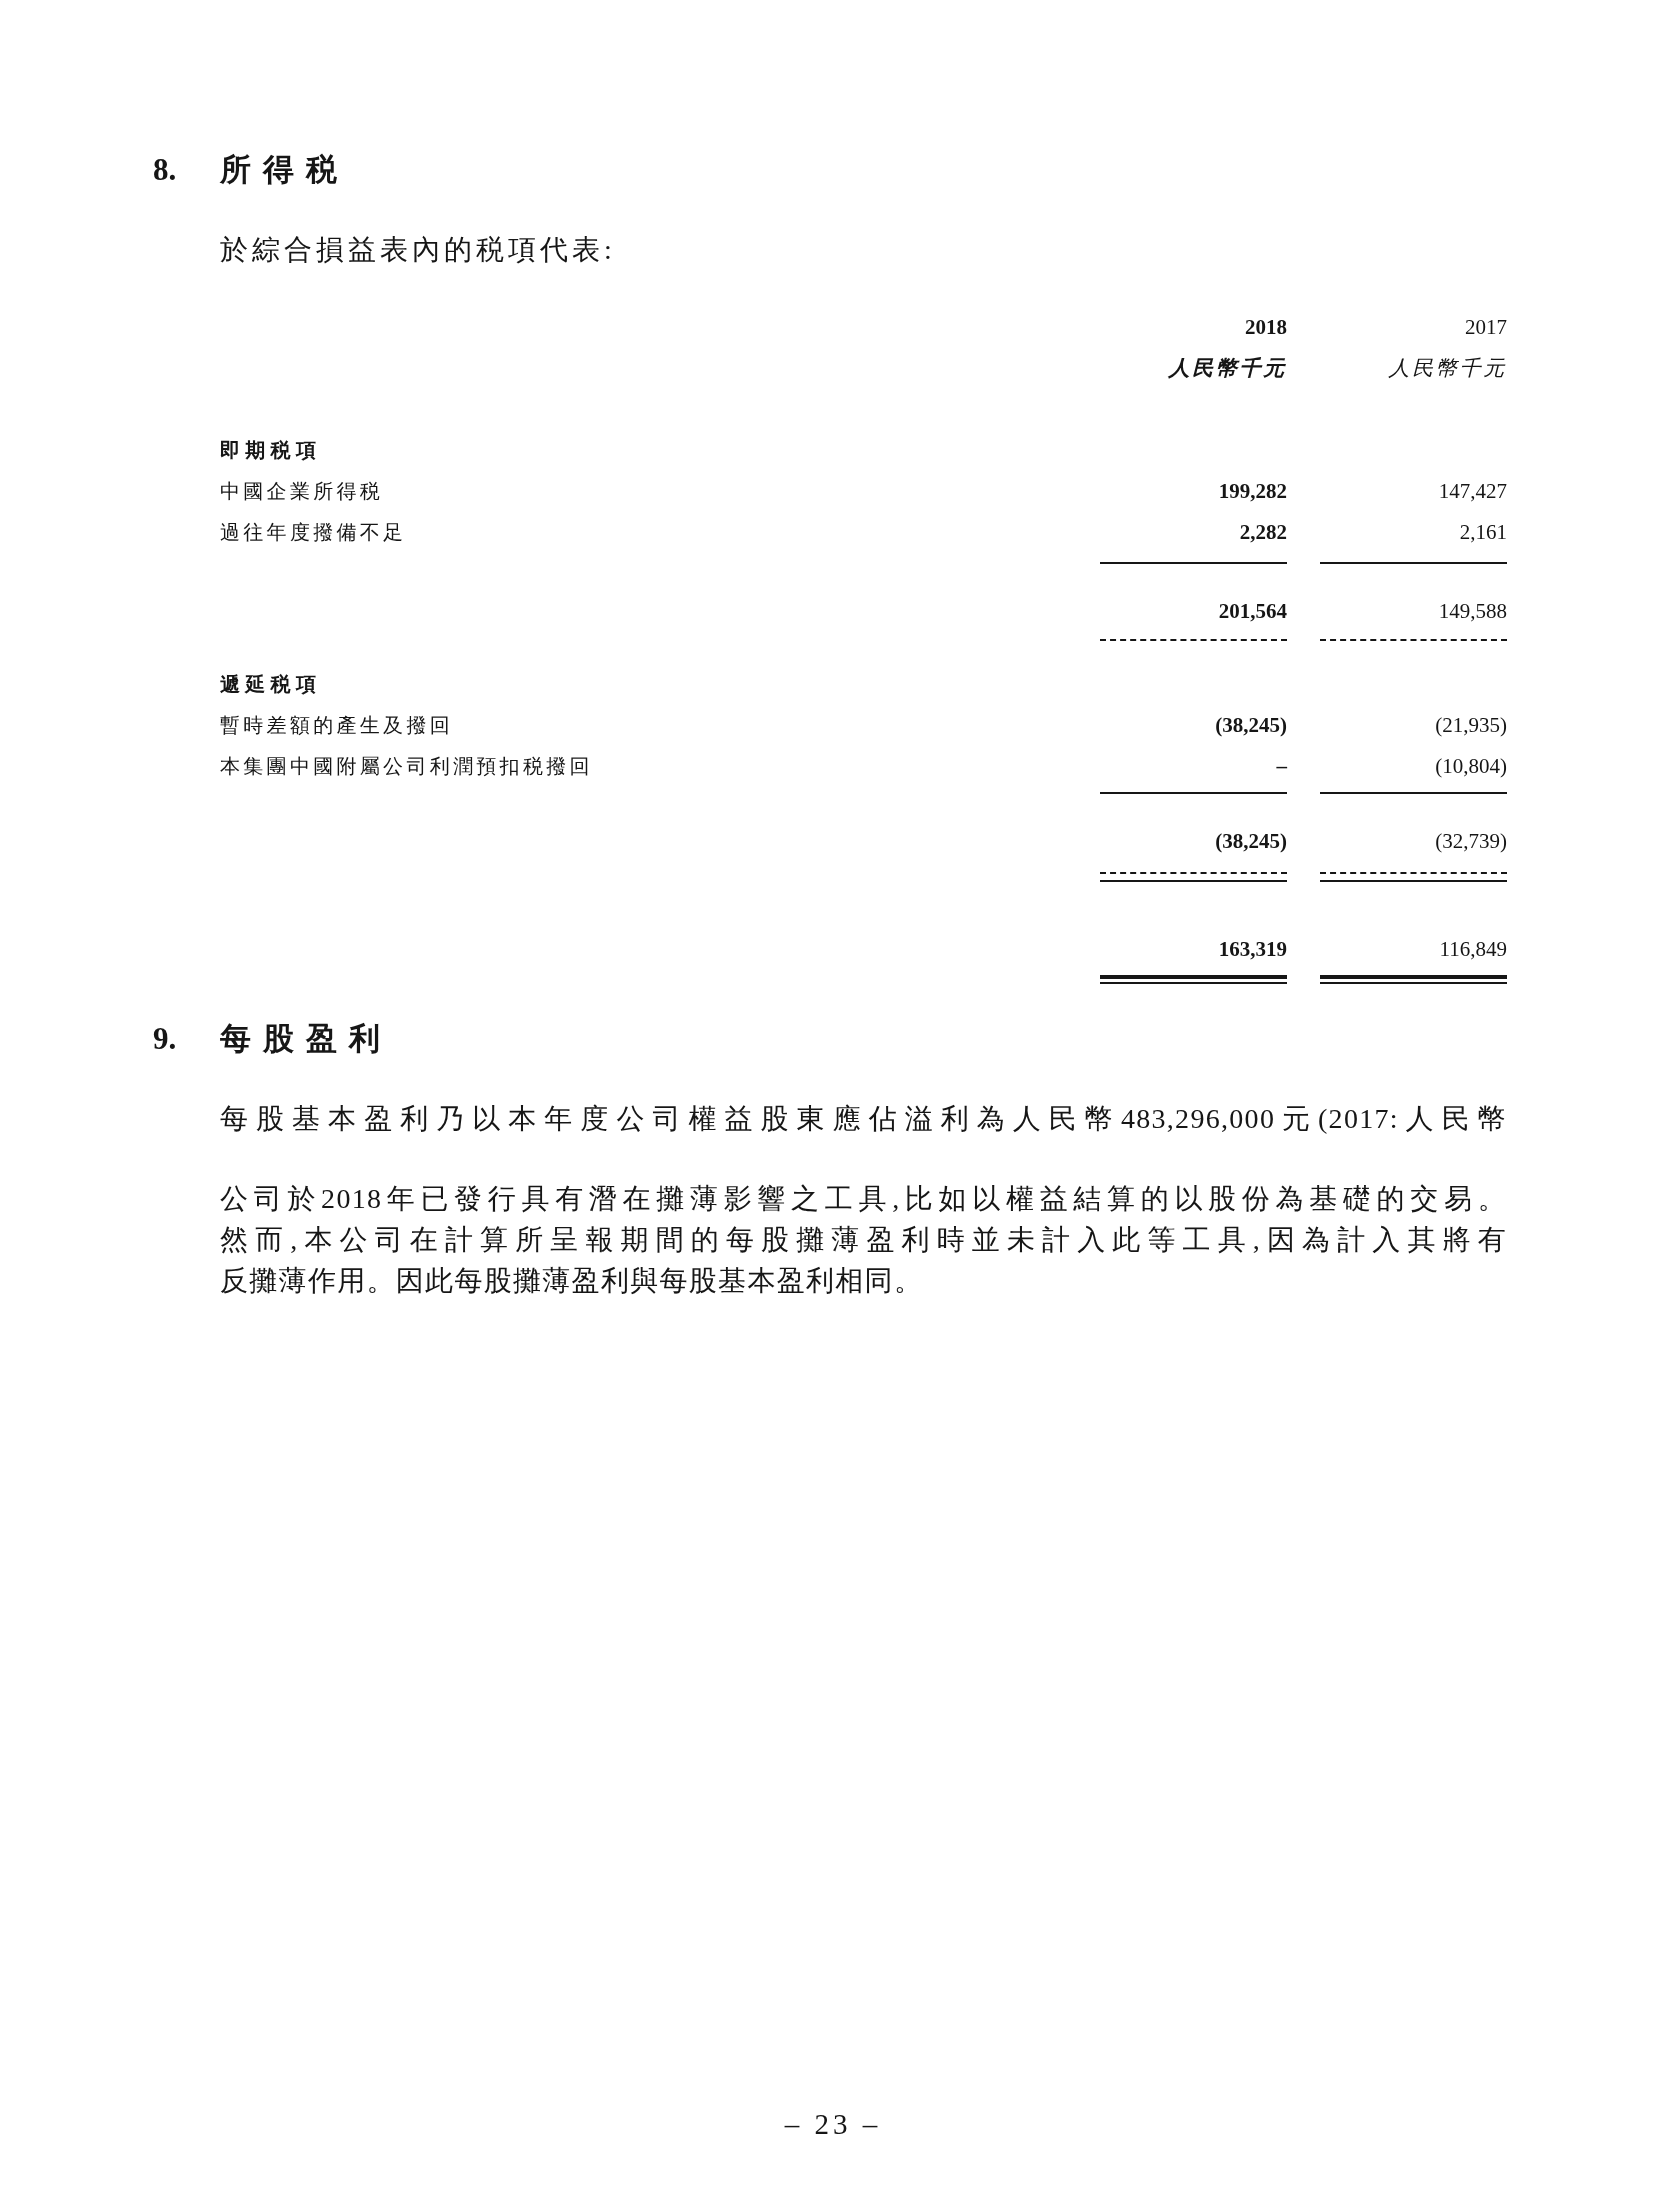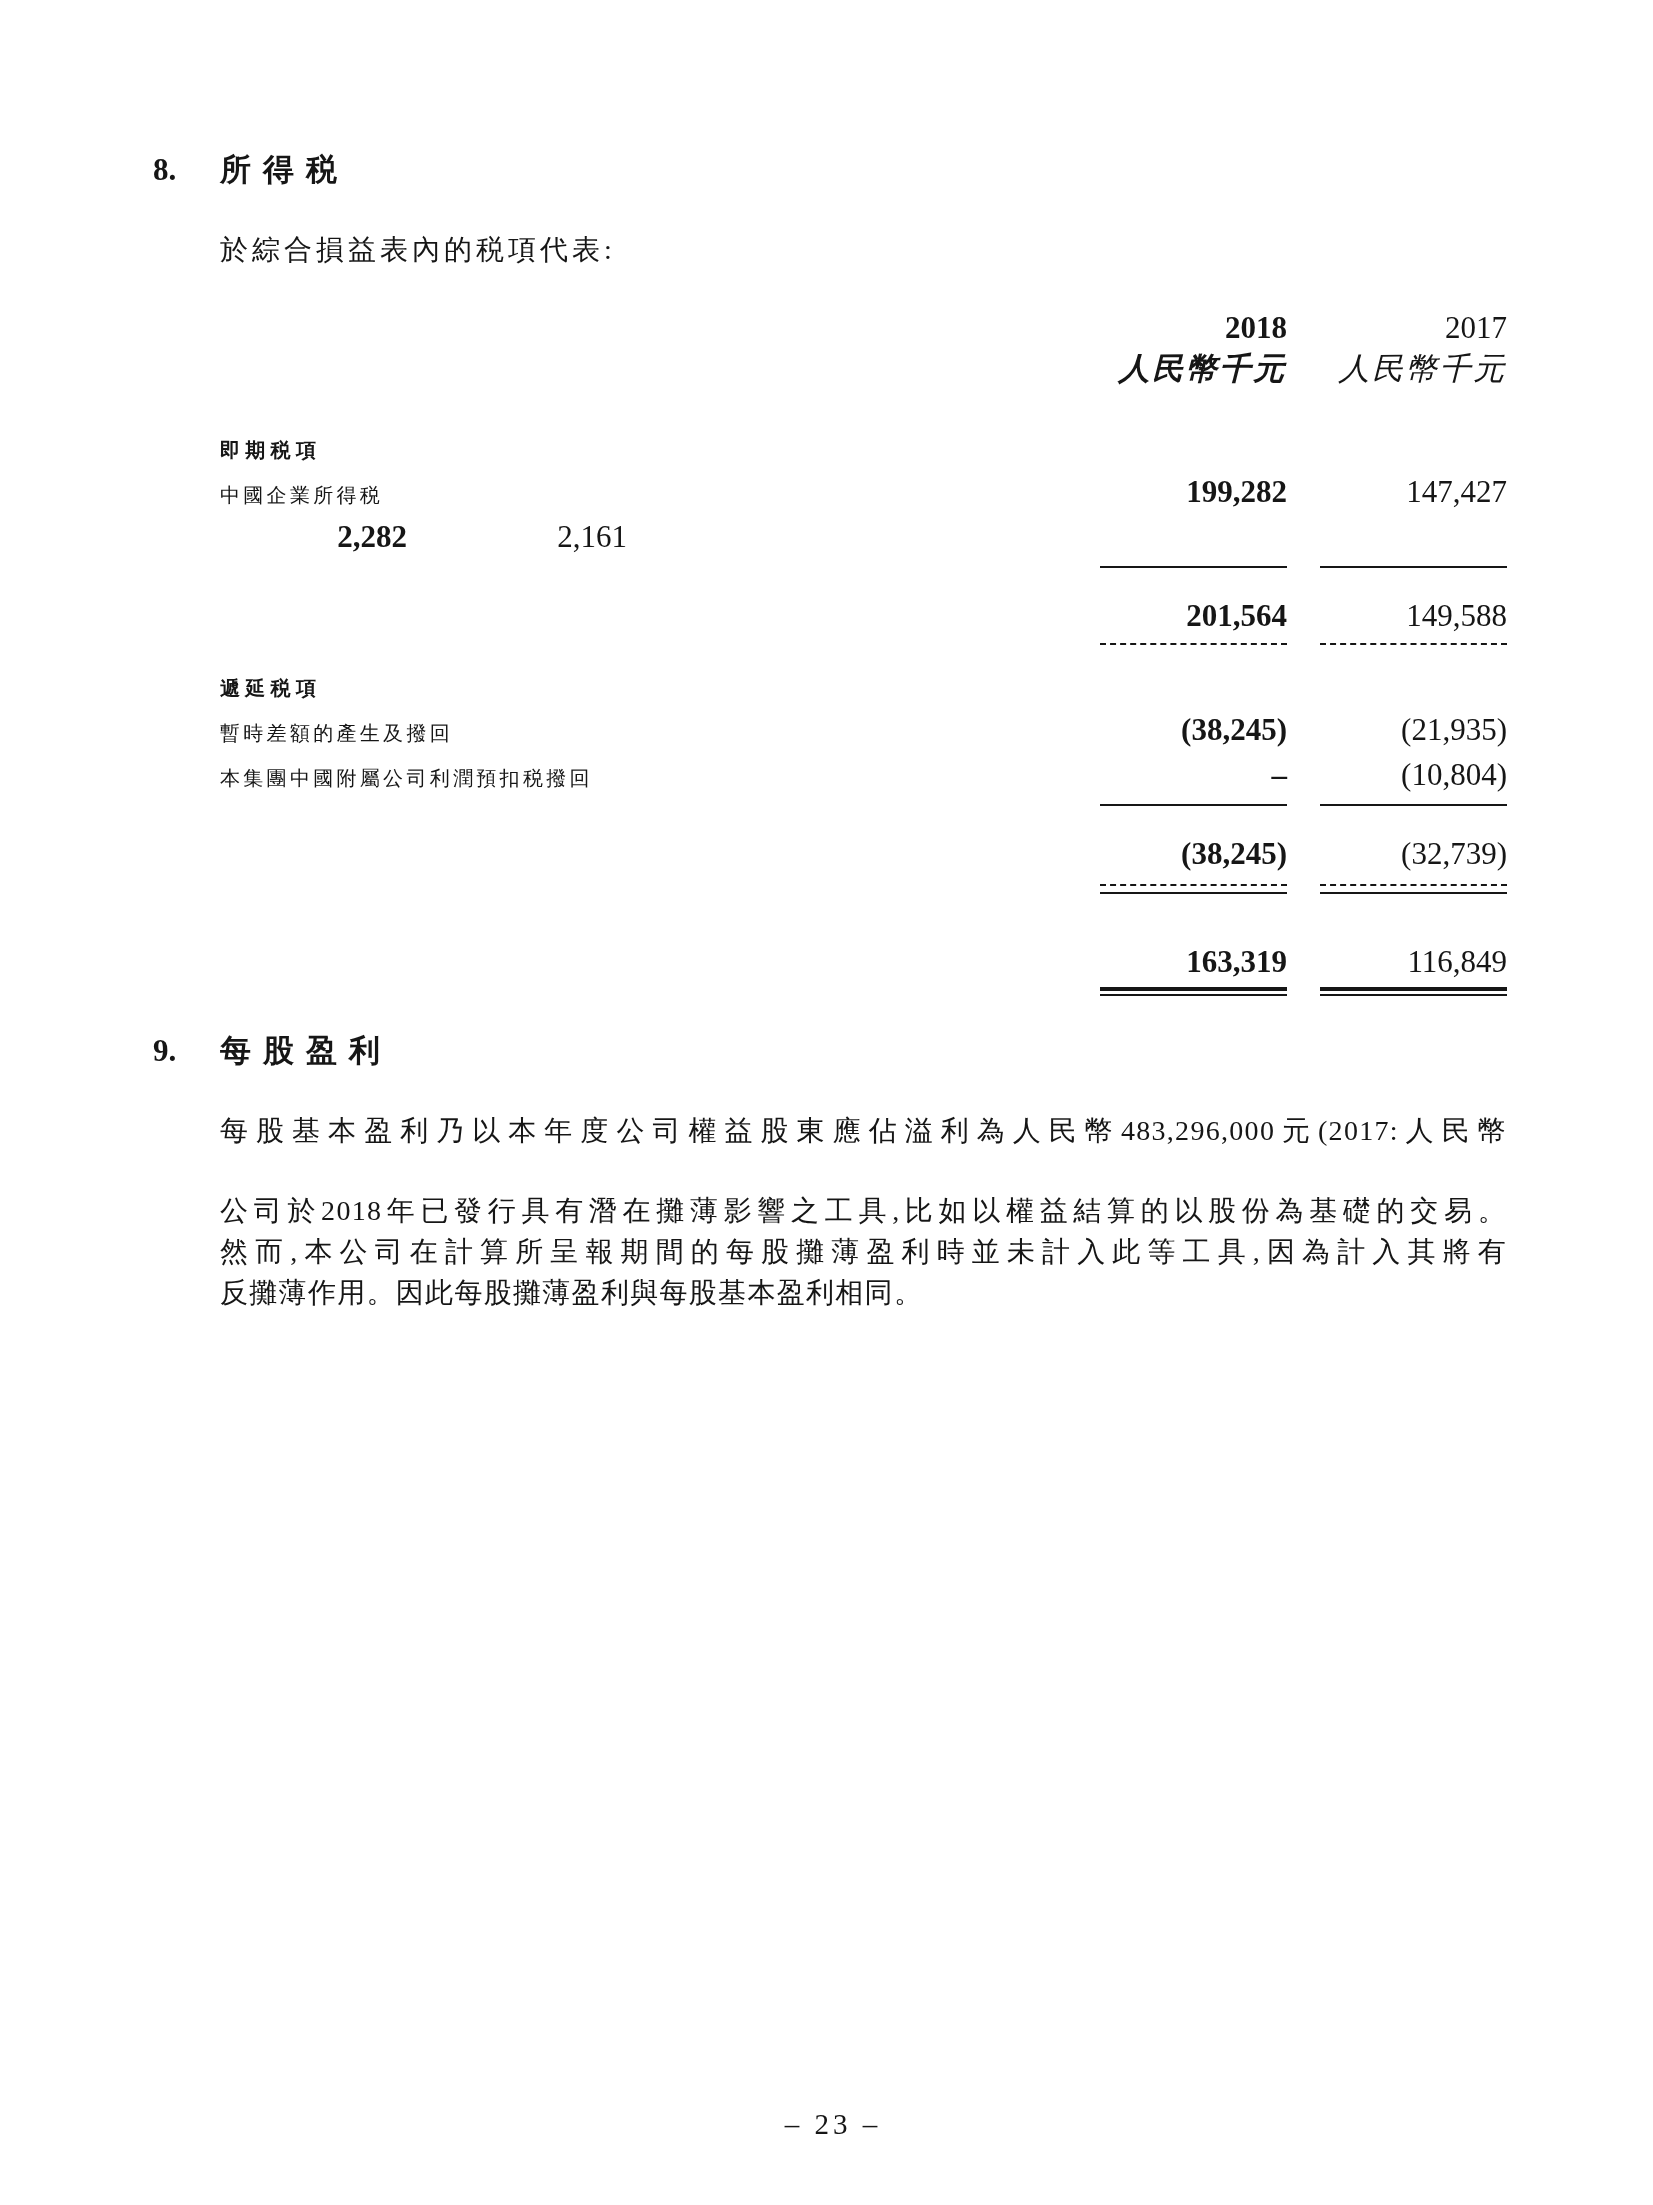--- a/index.html
+++ b/index.html
@@ -42,21 +42,21 @@
   .trow { display: flex; align-items: baseline; line-height: 41px; }
   .lbl {
     flex: 1;
     font-size: 20px;
     letter-spacing: 3.3px;
   }
   .lbl.bold { font-weight: bold; letter-spacing: 5.3px; }
   .val {
     width: 187px;
     text-align: right;
-    font-size: 31px;
+    font-size: 21px;
     font-family: "Liberation Serif", "DejaVu Serif", serif;
     white-space: nowrap;
   }
   .val + .val { margin-left: 33px; }
   .b { font-weight: bold; }
   .it { font-style: italic; letter-spacing: 2.7px; font-family: Liberation Serif, serif; }
   
   .rrow { display: flex; }
   .rsp { flex: 1; }
   .rline { width: 187px; }
@@ -130,20 +130,21 @@
             <div class="lbl bold">即期税項</div>
             <div class="val"></div>
             <div class="val"></div>
           </div>
           <div class="trow">
             <div class="lbl">中國企業所得税</div>
             <div class="val b">199,282</div>
             <div class="val">147,427</div>
           </div>
           <div class="trow">
+            <div class="lbl">過往年度撥備不足</div>
             <div class="val b">2,282</div>
             <div class="val">2,161</div>
           </div>
           <div class="rrow mt-rule1">
             <div class="rsp"></div>
             <div class="rline rule-solid"></div>
             <div class="rline rule-solid"></div>
           </div>
           <div class="trow mt-sub">
             <div class="lbl"></div>

